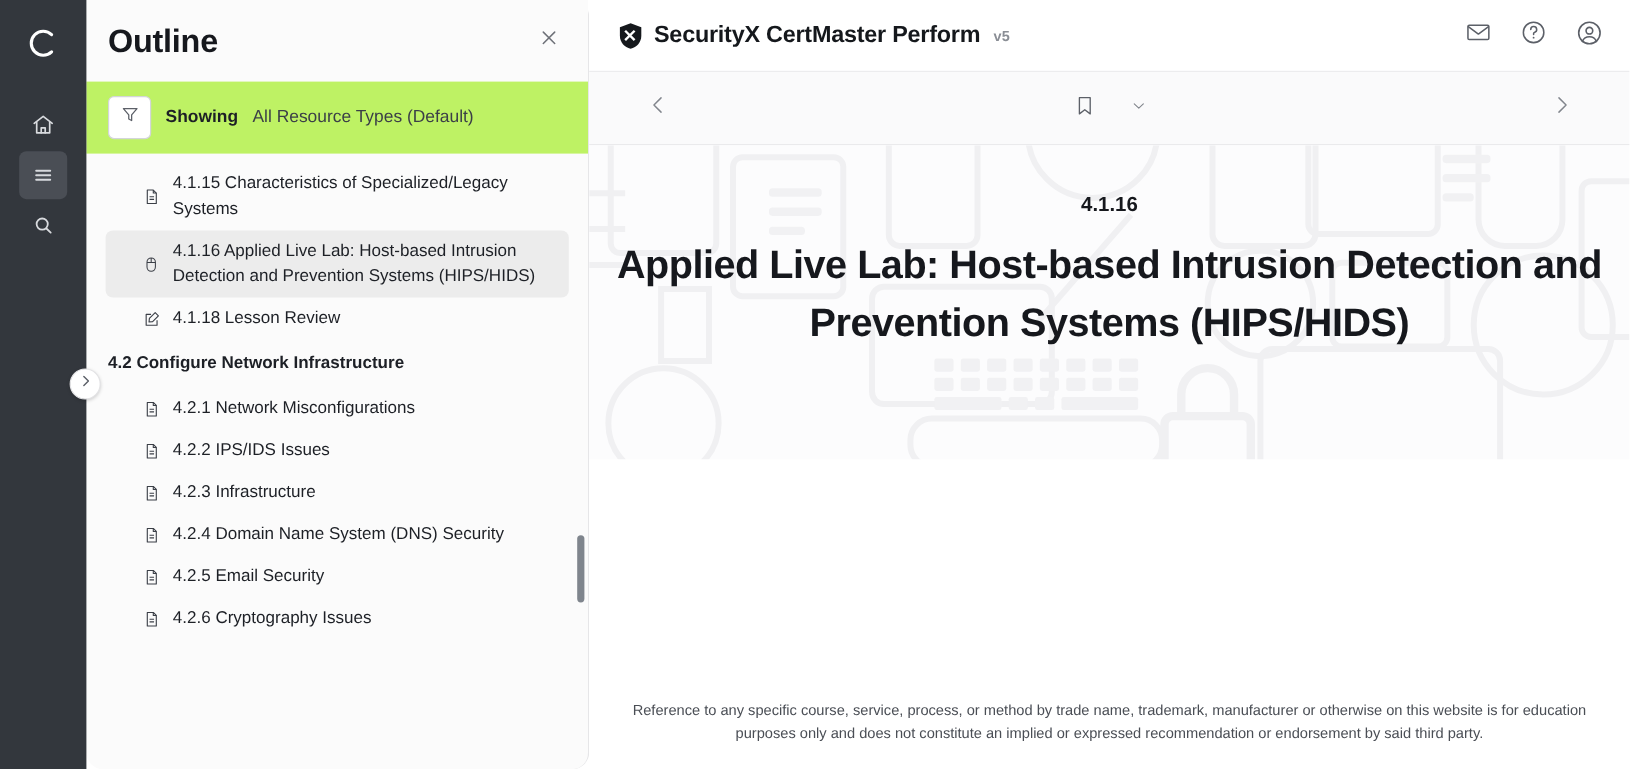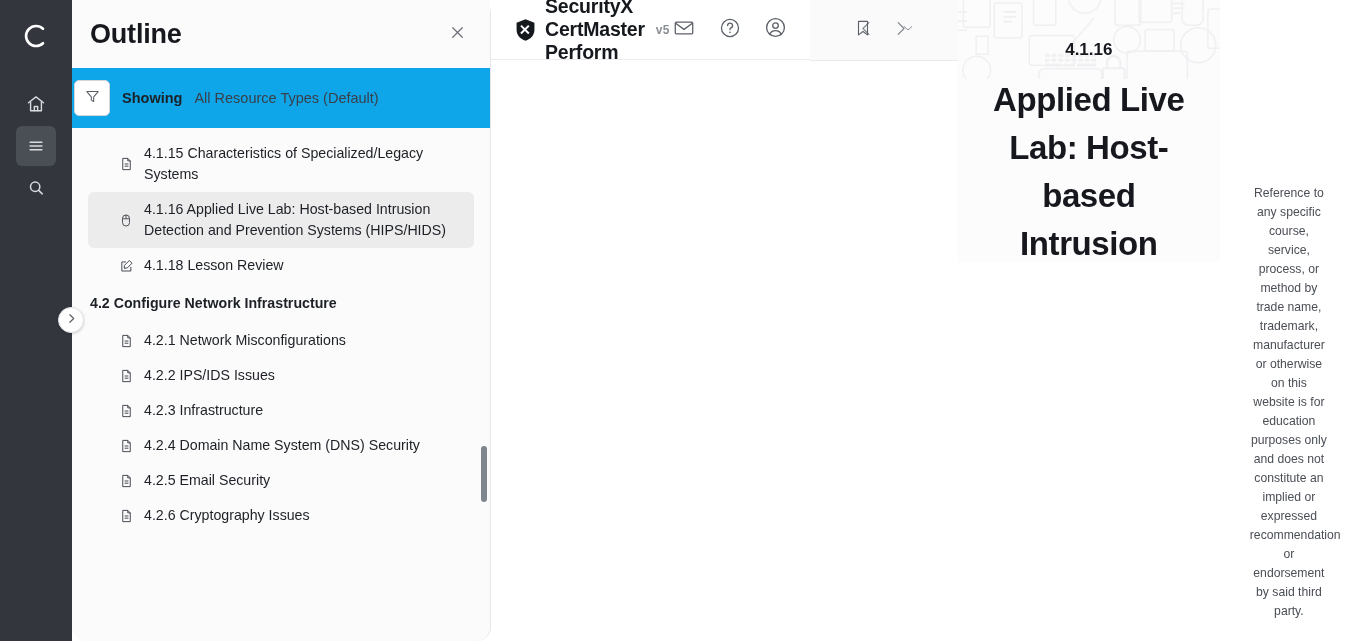--- a/index.html
+++ b/index.html
@@ -60,22 +60,22 @@
     font-size: 27px; font-weight: 700; color: #16181d;
     letter-spacing: -.2px; flex: 1;
   }
   .close-btn {
     width: 30px; height: 30px; display: flex; align-items: center;
     justify-content: center; color: #6e7178; cursor: pointer;
   }
 
   .filter-row {
     height: 60px; flex: 0 0 60px;
-    display: flex; align-items: center; padding: 0 2px;
-    gap: 12px; background: #0ea5e9;
+    display: flex; align-items: center; padding: 0 18px;
+    gap: 12px; background: #bef264;
   }
   .filter-btn {
     width: 36px; height: 36px; border: 1px solid #d3d5d9; border-radius: 5px;
     background: #ffffff; display: flex; align-items: center;
     justify-content: center; color: #5c6068; cursor: pointer;
   }
   .showing-label { font-size: 14.5px; font-weight: 700; color: #1d2026; }
   .showing-value { font-size: 14.5px; color: #3b3f47; }
 
   .outline-list {
@@ -105,21 +105,21 @@
   .vscroll {
     position: absolute; right: 3px; top: 0; width: 6px; height: 100%;
   }
   .vscroll-thumb {
     position: absolute; left: 0; width: 6px; border-radius: 3px;
     background: #7f858d; cursor: pointer;
   }
 
   
   .main {
-    flex: 1; height: 641px; display: flex; flex-direction: row;
+    flex: 1; height: 641px; display: flex; flex-direction: column;
     background: #ffffff; min-width: 0;
   }
   .appbar {
     height: 60px; flex: 0 0 60px; background: #ffffff;
     display: flex; align-items: center; padding: 0 20px 0 24px;
     border-bottom: 1px solid #ececee;
   }
   .brand { display: flex; align-items: center; gap: 9px; }
   .brand-shield { width: 21px; height: 24px; color: #15181c; }
   .brand-name {

